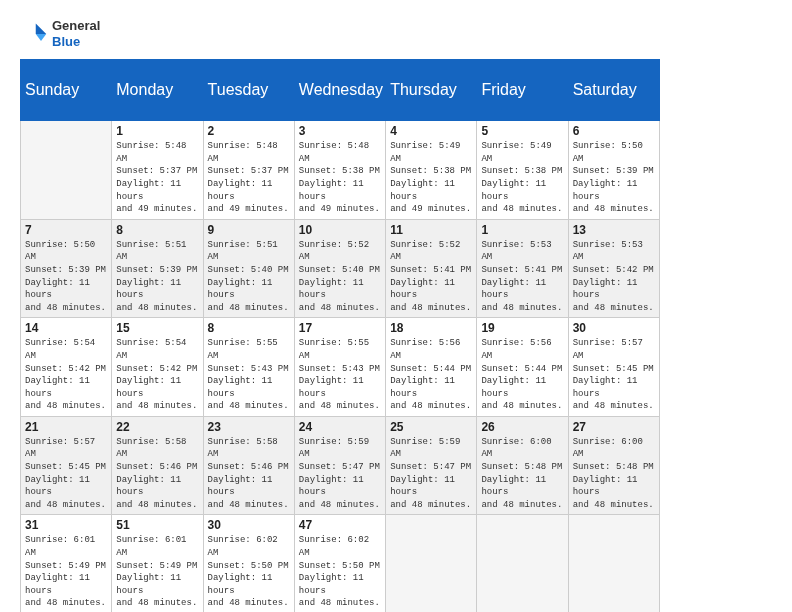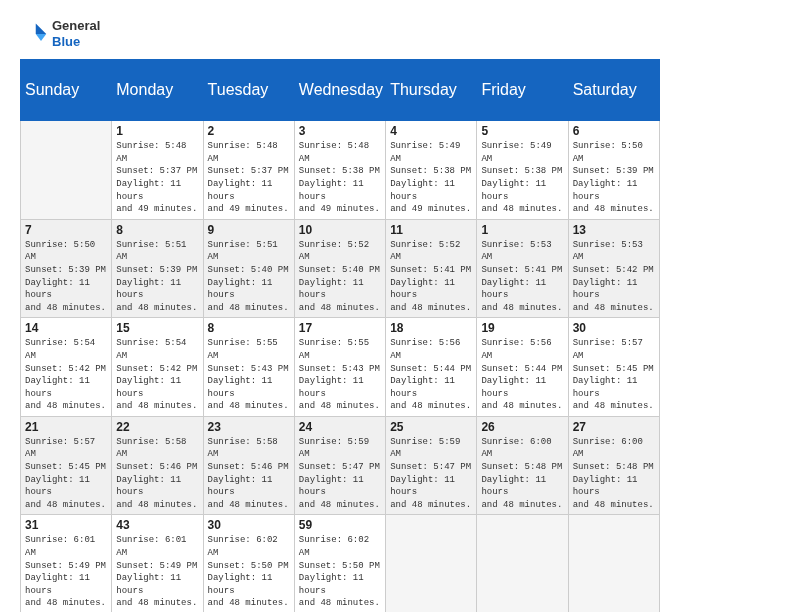--- a/index.html
+++ b/index.html
@@ -331,35 +331,35 @@
         </tr>
         <tr>
           <td>
             <span class="day-num">31</span>
             <div class="day-info" style="white-space: pre-line;">Sunrise: 6:01 AM
 Sunset: 5:49 PM
 Daylight: 11 hours
 and 48 minutes.</div>
           </td>
           <td>
-            <span class="day-num">43</span>
+            <span class="day-num">51</span>
             <div class="day-info" style="white-space: pre-line;">Sunrise: 6:01 AM
 Sunset: 5:49 PM
 Daylight: 11 hours
 and 48 minutes.</div>
           </td>
           <td>
             <span class="day-num">30</span>
             <div class="day-info" style="white-space: pre-line;">Sunrise: 6:02 AM
 Sunset: 5:50 PM
 Daylight: 11 hours
 and 48 minutes.</div>
           </td>
           <td>
-            <span class="day-num">59</span>
+            <span class="day-num">47</span>
             <div class="day-info" style="white-space: pre-line;">Sunrise: 6:02 AM
 Sunset: 5:50 PM
 Daylight: 11 hours
 and 48 minutes.</div>
           </td>
           <td class="empty"></td>
           <td class="empty"></td>
           <td class="empty"></td>
         </tr>
       </tbody>

